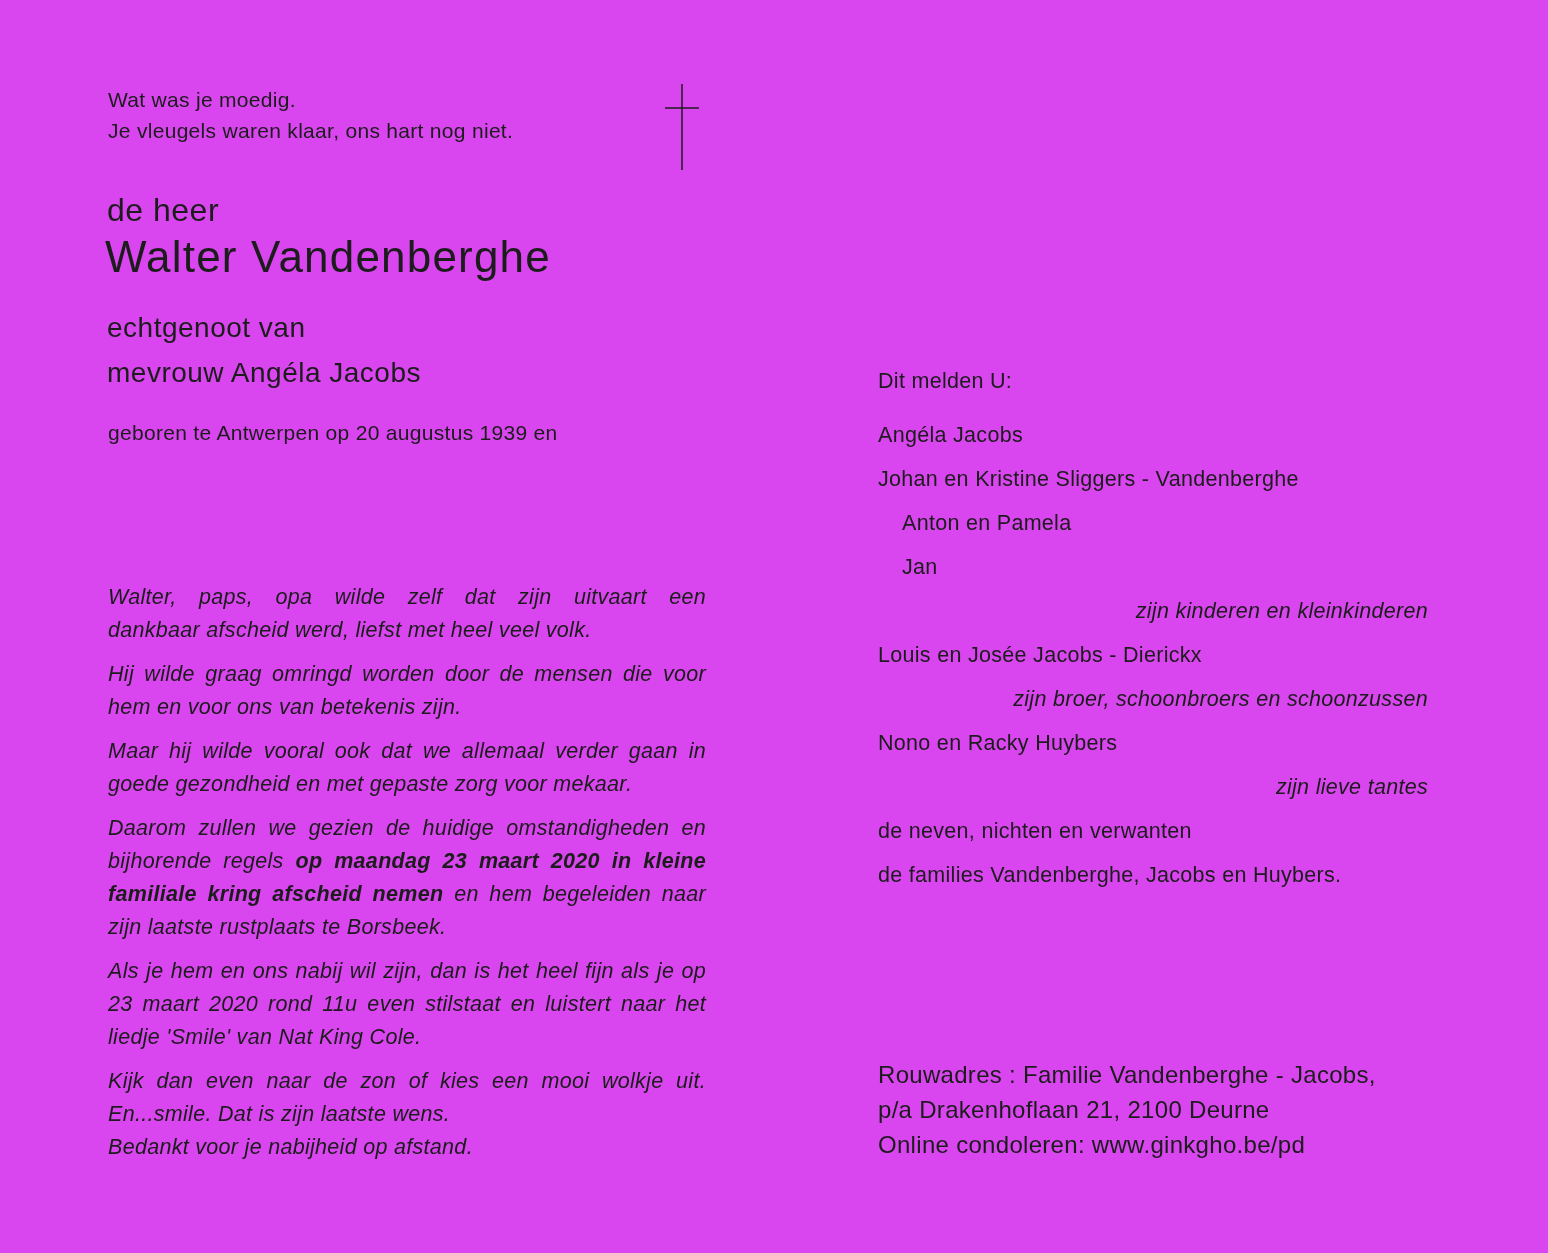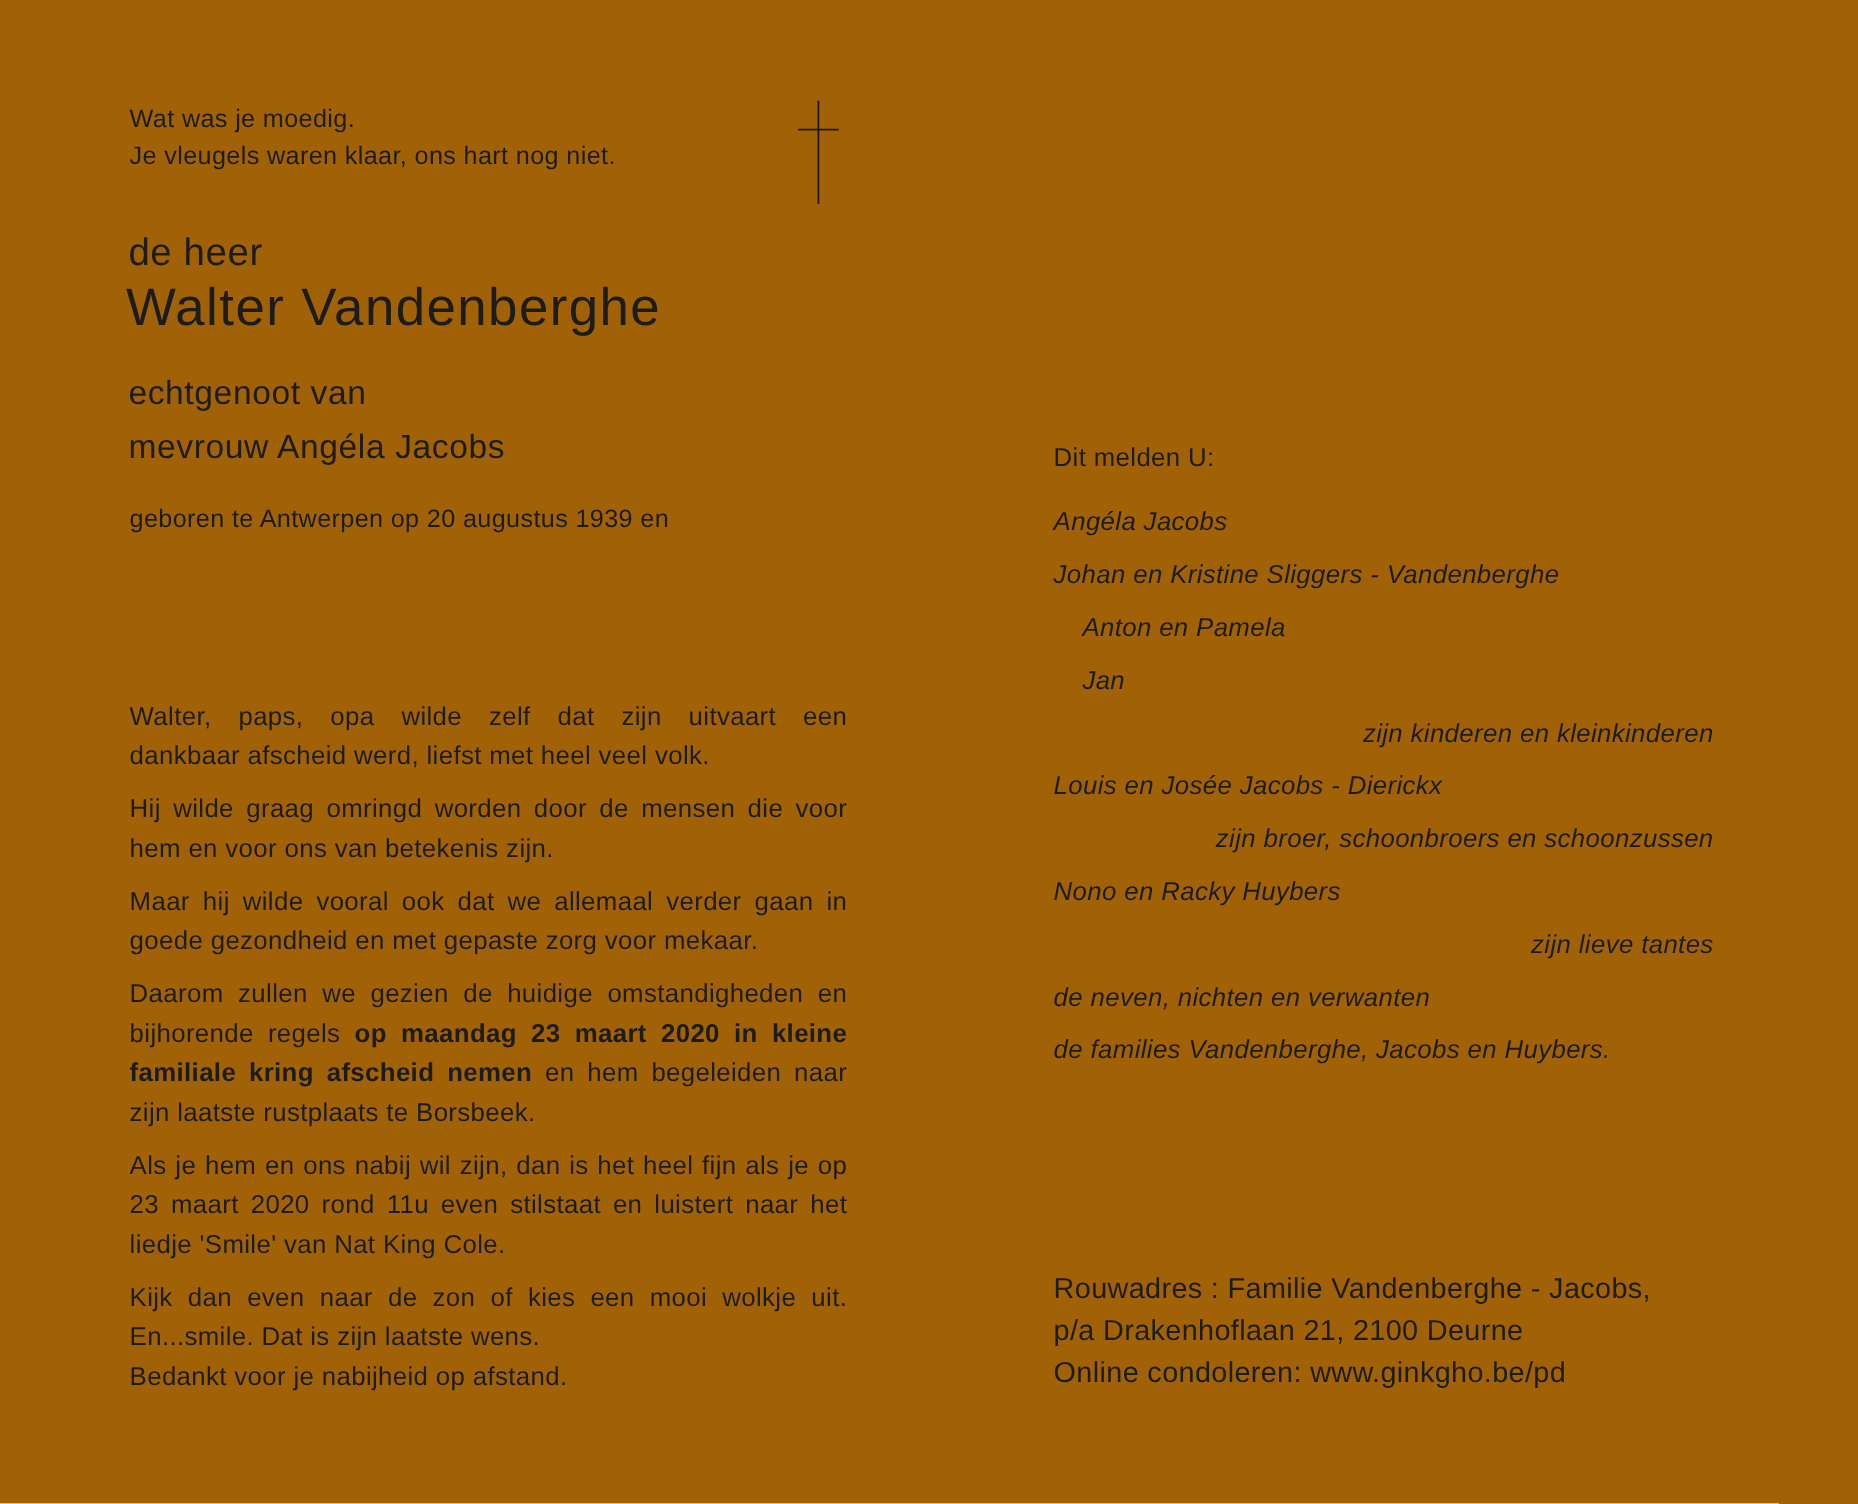--- a/index.html
+++ b/index.html
@@ -2,21 +2,21 @@
 <html><head>
 <meta charset="utf-8">
 <style>
   html, body {
     margin: 0; padding: 0;
     background: #ffffff;
   }
   .page {
     position: relative;
     width: 1548px; height: 1253px;
-    background: #a16207;
+    background: #d946ef;
     color: #1c1c1c;
     font-family: "Liberation Sans", "DejaVu Sans", sans-serif;
     overflow: hidden;
   }
   .abs { position: absolute; }
 
   
   .quote {
     left: 108px; top: 84px;
     font-size: 21px; line-height: 31px; letter-spacing: 0.3px;
@@ -34,39 +34,39 @@
   .relation {
     left: 107px; top: 305px;
     font-size: 28px; line-height: 45px; letter-spacing: 0.5px;
   }
   .life-dates {
     left: 108px; top: 417px;
     font-size: 21px; line-height: 31px; letter-spacing: 0.3px;
   }
   .message {
     left: 108px; top: 581px; width: 598px;
-    font-size: 21.5px; letter-spacing: 0.3px;
+    font-size: 21.5px; letter-spacing: 0.3px; font-style: italic;
   }
   .message .para { margin-top: 11px; }
   .message .para:first-child { margin-top: 0; }
   .message .line { line-height: 33px; }
   .message .line.just { text-align: justify; text-align-last: justify; }
   .message .b { font-weight: 700; }
 
   
   .announce-list {
     left: 878px; top: 359px; width: 550px;
     font-size: 21.5px; letter-spacing: 0.3px;
   }
   .announce-list .intro {
     line-height: 44px; height: 44px; margin-bottom: 10px;
     white-space: nowrap;
   }
   .announce-list .entry {
-    line-height: 44px; height: 44px; white-space: nowrap; font-style: italic;
+    line-height: 44px; height: 44px; white-space: nowrap;
   }
   .announce-list .entry.attribution { text-align: right; font-style: italic; }
   .announce-list .entry.name-indent { padding-left: 24px; }
   .contact {
     left: 878px; top: 1057px; width: 560px;
     font-size: 24px; line-height: 35px; letter-spacing: 0.3px;
   }
   .cross-svg line { stroke: #1c1c1c; stroke-width: 1.5; }
 </style>
 </head>

